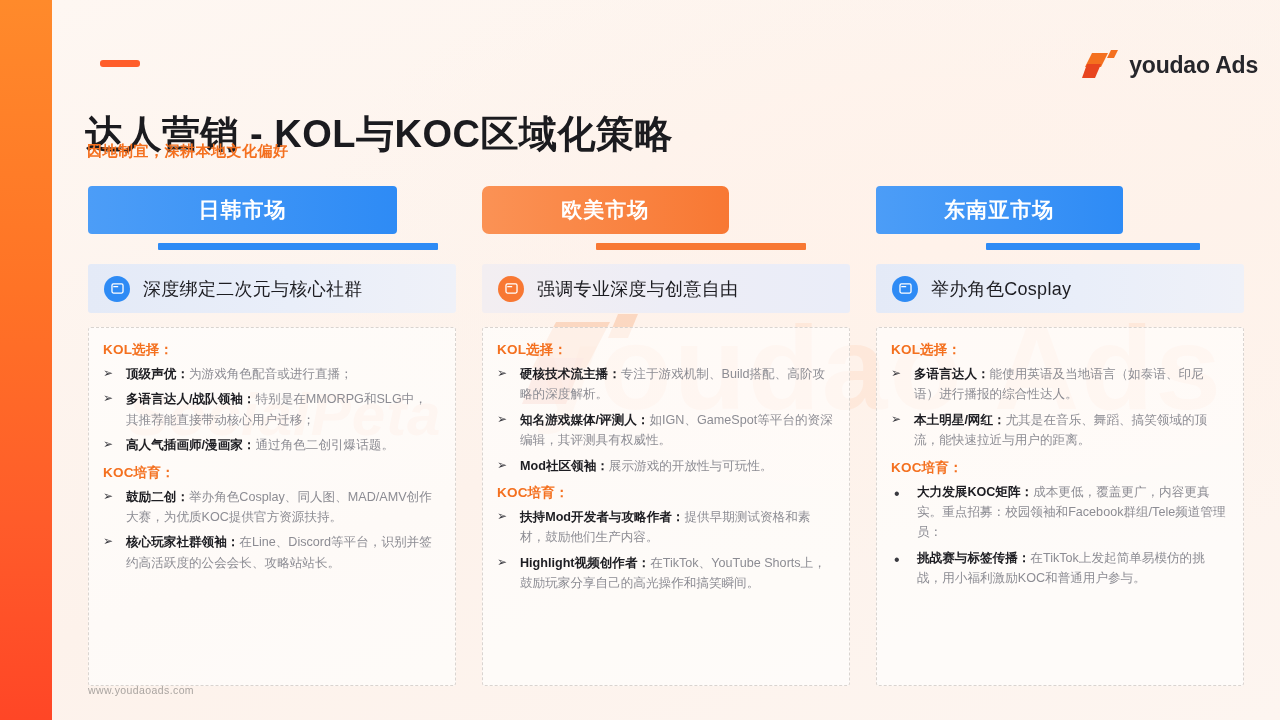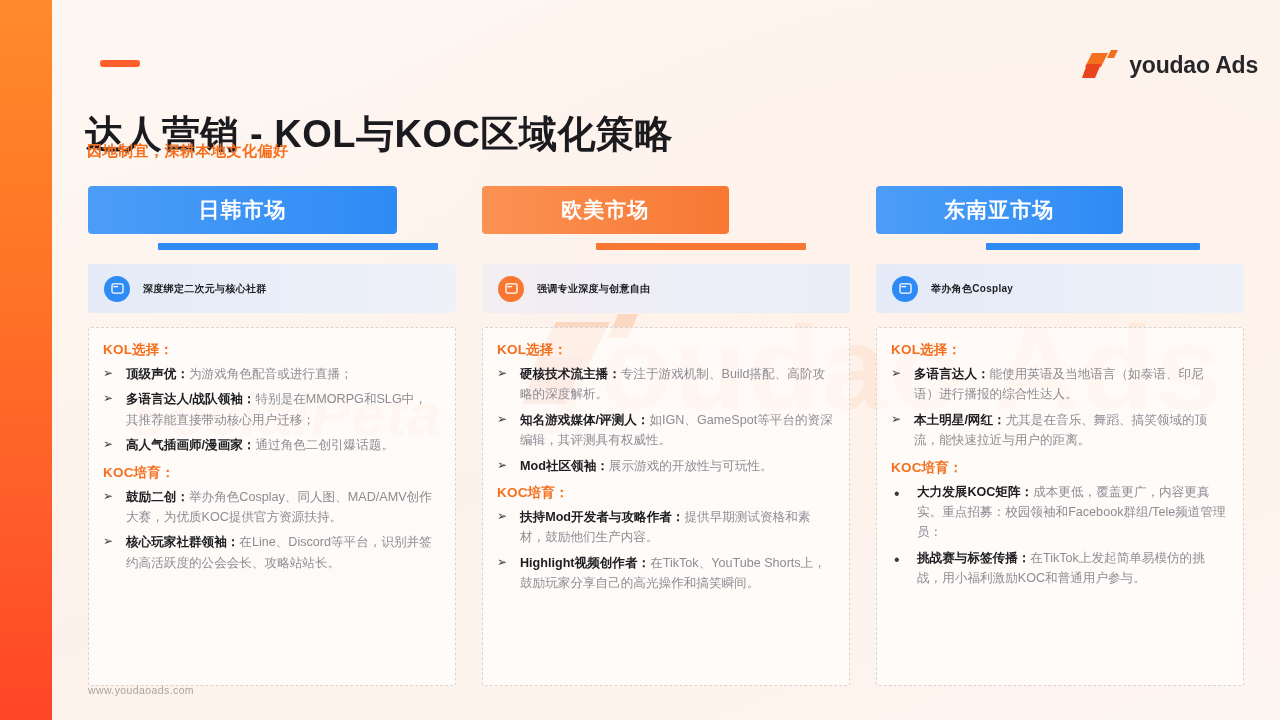--- a/index.html
+++ b/index.html
@@ -77,21 +77,21 @@
     position:absolute;left:0;top:186px;width:1228px;height:500px;
     display:flex;gap:26px;padding:0 36px 0 36px;box-sizing:border-box;
   }
   .col{flex:1 1 0;display:flex;flex-direction:column;min-width:0;position:relative;}
 
   .col-chip{
     height:48px;border-radius:4px;display:flex;align-items:center;justify-content:center;
     color:#FFFFFF;font-size:21px;font-weight:700;letter-spacing:1px;
   }
   .col.blue  .col-chip{background:linear-gradient(90deg,#4C9DF7 0%,#2E8BF5 100%);width:84%;}
-  .col.orange .col-chip{background:linear-gradient(90deg,#FB9255 0%,#F87833 100%);width:67%;}
+  .col.orange .col-chip{background:linear-gradient(90deg,#FB9255 0%,#F87833 100%);width:67%;border-radius:7px;}
   .col.blue.wide .col-chip{width:67%;}
 
   .col-underline{
     height:7px;margin-top:9px;border-radius:1px;
   }
   .col.blue  .col-underline{background:#2E8BF5;width:76%;margin-left:19%;}
   .col.orange .col-underline{background:#F87833;width:57%;margin-left:31%;}
   .col.blue.wide .col-underline{background:#2E8BF5;width:58%;margin-left:30%;}
 
   .col-sub{
@@ -101,21 +101,21 @@
   }
   .col.orange .col-sub{
     background:linear-gradient(90deg,#F3EEF1 0%,#EDEDF6 50%,#EAEDF8 100%);
   }
   .sub-icon{
     width:26px;height:26px;border-radius:50%;flex:0 0 26px;
     display:flex;align-items:center;justify-content:center;
   }
   .col.blue .sub-icon{background:#2E8BF5;}
   .col.orange .sub-icon{background:#F87833;}
-  .sub-label{font-size:10px;font-weight:700;color:#1D1D22;letter-spacing:.3px;}
+  .sub-label{font-size:18px;font-weight:400;color:#1D1D22;letter-spacing:.3px;}
 
   
   .col-body{
     margin-top:14px;flex:1 1 auto;
     background:rgba(255,255,255,.62);
     border:1px dashed #D9D4D0;
     border-radius:3px;
     padding:13px 16px 10px 14px;
     box-sizing:border-box;
     overflow:hidden;

